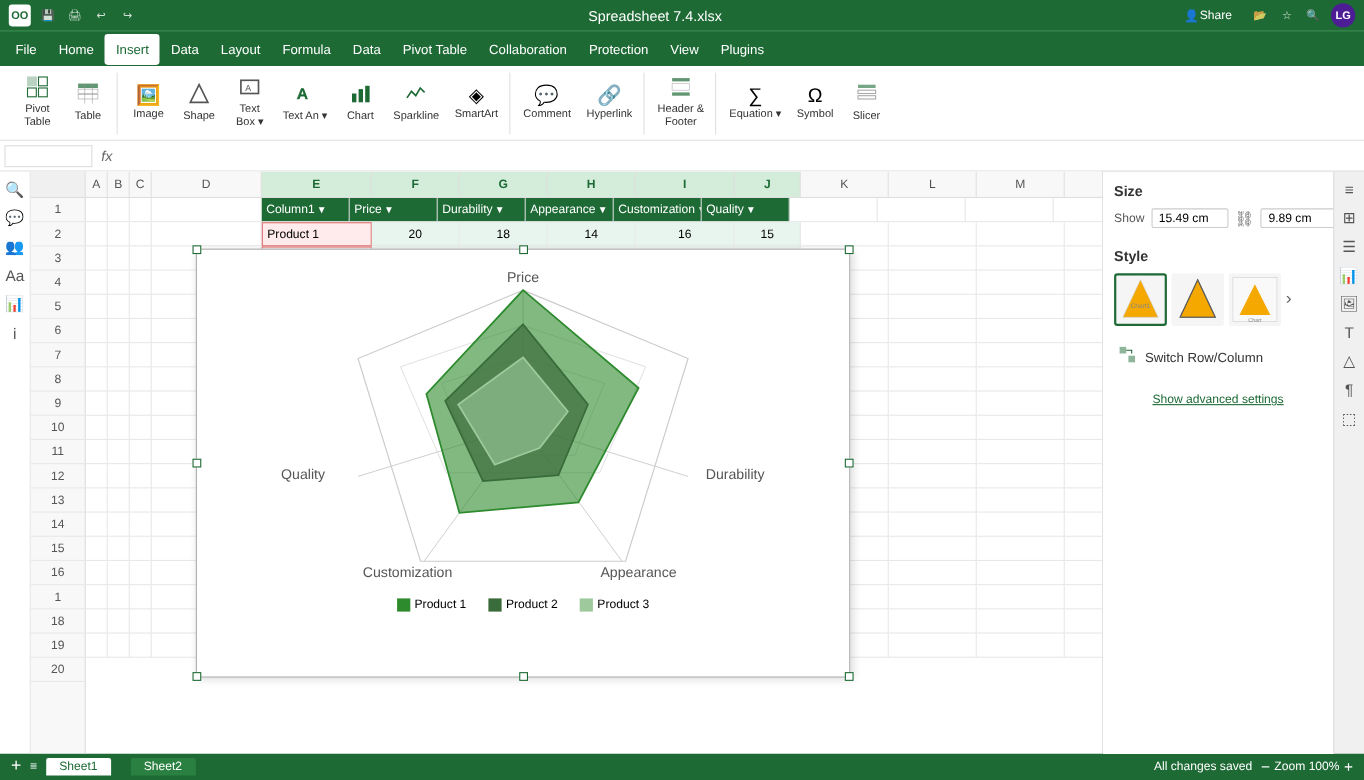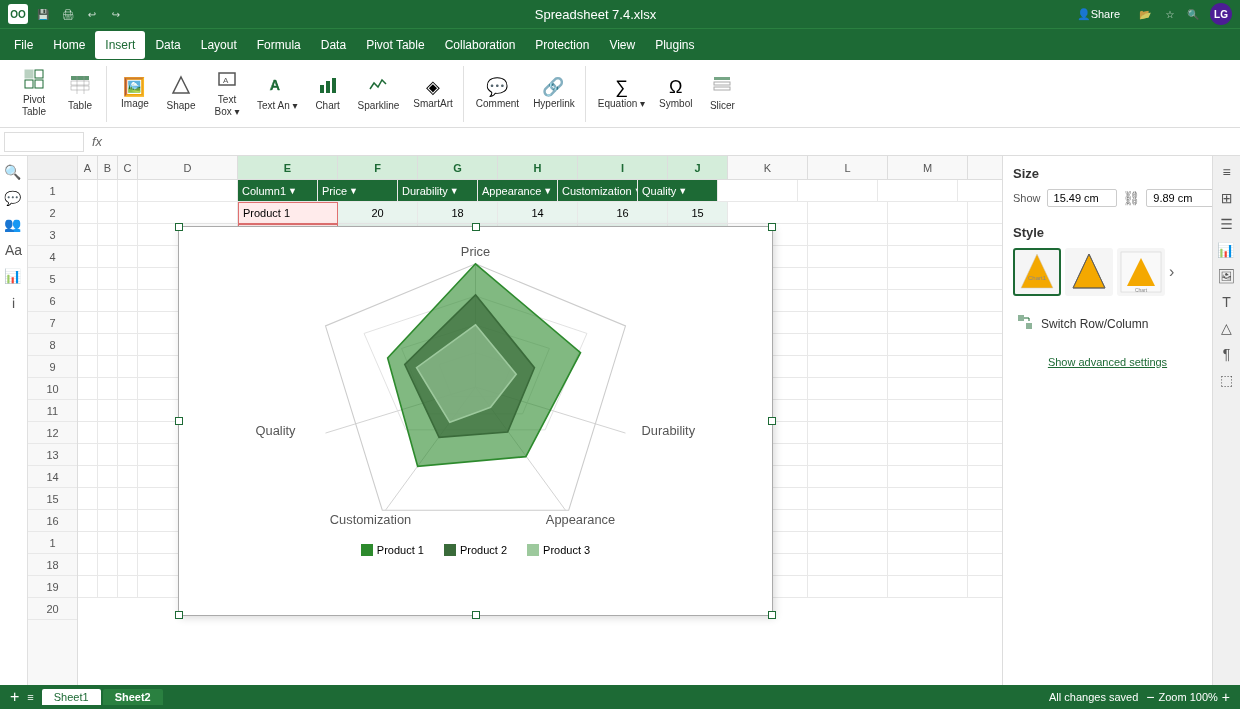--- a/index.html
+++ b/index.html
@@ -103,23 +103,23 @@
     
     .right-sidebar { width: 28px; background: #f0f0f0; border-left: 1px solid #ddd; display: flex; flex-direction: column; align-items: center; padding-top: 4px; gap: 2px; }
 
     
     .status-bar { background: #1d6a35; color: white; height: 24px; display: flex; align-items: center; justify-content: space-between; padding: 0 10px; font-size: 11px; }
     .status-left { display: flex; align-items: center; gap: 8px; }
     .status-right { display: flex; align-items: center; gap: 8px; }
     .zoom-controls { display: flex; align-items: center; gap: 4px; }
     .zoom-btn { cursor: pointer; color: white; font-size: 14px; background: none; border: none; }
     .sheet-tab { background: white; color: #1d6a35; padding: 2px 12px; border-radius: 2px 2px 0 0; font-size: 11px; cursor: pointer; font-weight: 500; }
-    .sheet-tab.inactive { background: #2a8040; color: white; font-weight: bold; }
+    .sheet-tab.inactive { background: #2a8040; color: white; }
     .add-sheet { color: white; cursor: pointer; font-size: 16px; }
-    .sheet-tabs { display: flex; align-items: flex-start; gap: 2px; }
+    .sheet-tabs { display: flex; align-items: flex-start; gap: 18px; }
   </style>
 </head>
 <body>
 
 <div class="title-bar">
   <div class="title-bar-left">
     <div class="title-icon">
       <span>OO</span>
     </div>
     <div class="title-btn">💾</div>
@@ -242,20 +242,32 @@
     <div class="tb-btn">
       <span class="icon">💬</span>
       <span class="label">Comment</span>
     </div>
     <div class="tb-btn">
       <span class="icon">🔗</span>
       <span class="label">Hyperlink</span>
     </div>
   </div>
 
+  <div class="toolbar-group">
+    <div class="tb-btn">
+      <span class="icon">
+        <svg width="20" height="20" viewBox="0 0 20 20">
+          <rect x="2" y="2" width="16" height="3" fill="#1d6a35" opacity="0.7"></rect>
+          <rect x="2" y="15" width="16" height="3" fill="#1d6a35" opacity="0.7"></rect>
+          <rect x="2" y="7" width="16" height="6" fill="none" stroke="#aaa" stroke-width="0.5"></rect>
+        </svg>
+      </span>
+      <span class="label">Header &amp;<br>Footer</span>
+    </div>
+  </div>
 
   <div class="toolbar-group">
     <div class="tb-btn">
       <span class="icon" style="font-size:18px;">∑</span>
       <span class="label">Equation ▾</span>
     </div>
     <div class="tb-btn">
       <span class="icon" style="font-size:18px;">Ω</span>
       <span class="label">Symbol</span>
     </div>

